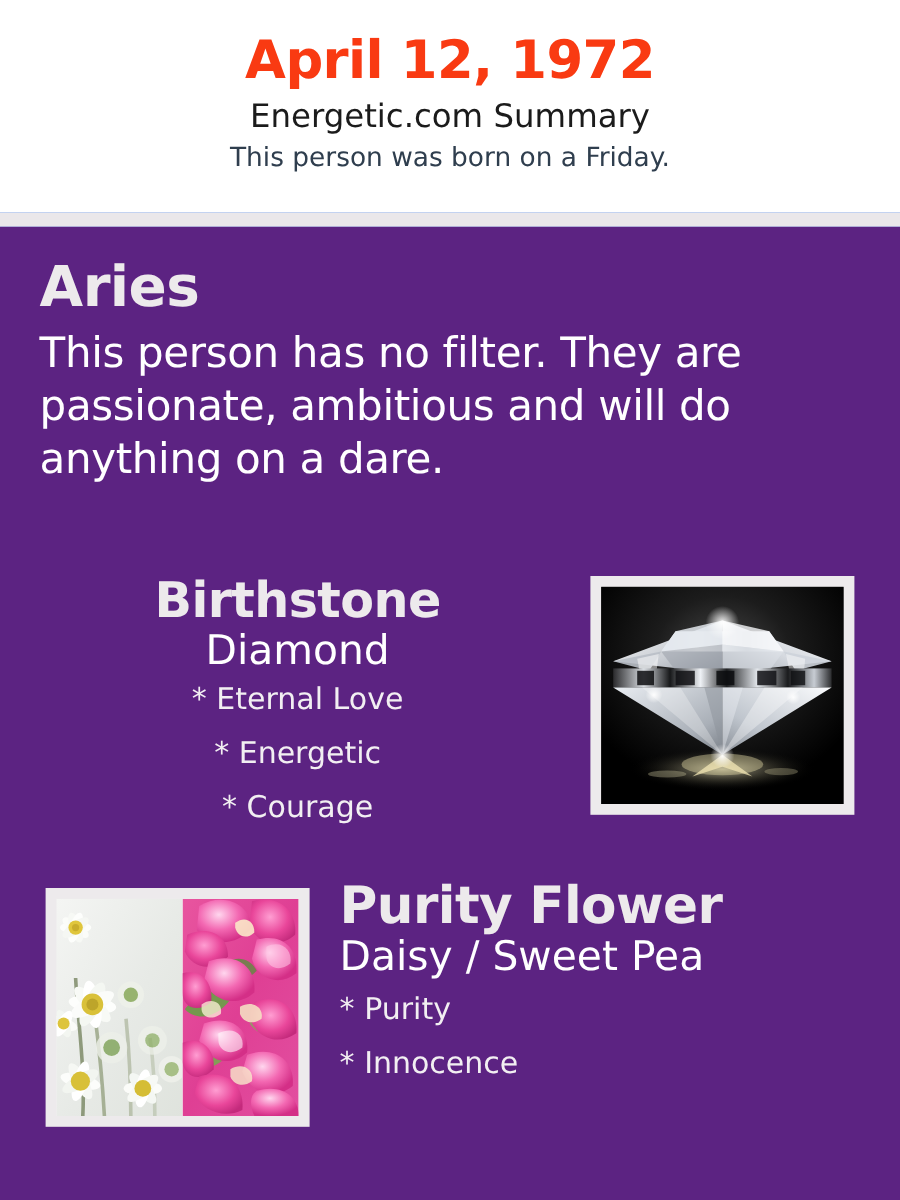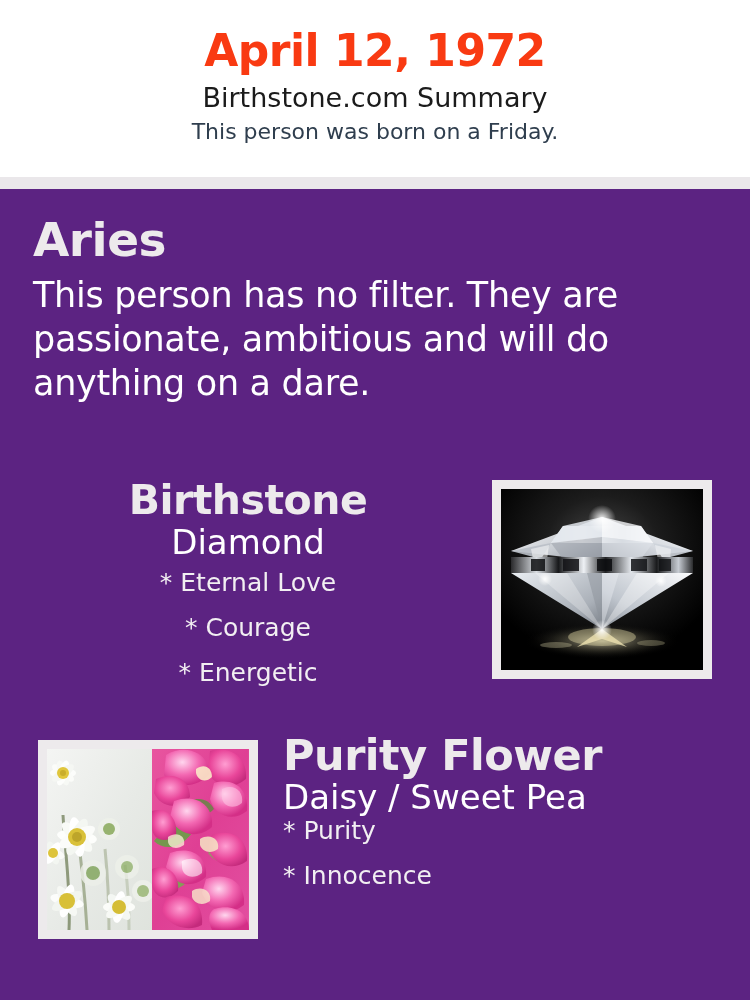--- a/index.html
+++ b/index.html
@@ -102,54 +102,54 @@
   }
   .flower-title {
     font-size:43px; font-weight:bold; color:#EDEAEC;
     line-height:1.02; letter-spacing:-0.5px; text-align:left;
   }
   .flower-name {
     margin-top:1px;
     font-size:34px; font-weight:normal; color:#FFFFFF;
     line-height:1.1; text-align:left;
   }
-  .flower-traits { margin-top:2px; list-style:none; }
+  .flower-traits { margin-top:12px; list-style:none; }
   .flower-traits li {
     font-size:25px; font-weight:normal; color:#F2EFF2;
     line-height:1.0; margin-bottom:20px; white-space:nowrap;
   }
 
   svg { display:block; }
 </style>
 </head>
 <body>
 
 <div class="page">
 
   <div class="header">
     <div class="date-title">April 12, 1972</div>
-    <div class="site-summary">Birthstone.com Summary</div>
+    <div class="site-summary">Energetic.com Summary</div>
     <div class="born-line">This person was born on a Friday.</div>
   </div>
   <div class="divider-band"></div>
 
   <div class="body-area">
 
     <div class="zodiac">
       <div class="zodiac-name">Aries</div>
       <div class="zodiac-desc">This person has no filter. They are passionate, ambitious and will do anything on a dare.</div>
     </div>
 
     <div class="stone-block">
       <div class="stone-title">Birthstone</div>
       <div class="stone-name">Diamond</div>
       <ul class="trait-list">
         <li>* Eternal Love</li>
+        <li>* Energetic</li>
         <li>* Courage</li>
-        <li>* Energetic</li>
       </ul>
     </div>
 
     <div class="stone-photo">
       <div class="inner">
         <svg viewBox="0 0 202 181" width="100%" height="100%" preserveAspectRatio="none">
           <defs>
             <radialGradient id="glow" cx="50%" cy="32%" r="62%">
               <stop offset="0%" stop-color="#4a4a4a"></stop>
               <stop offset="45%" stop-color="#1c1c1c"></stop>

